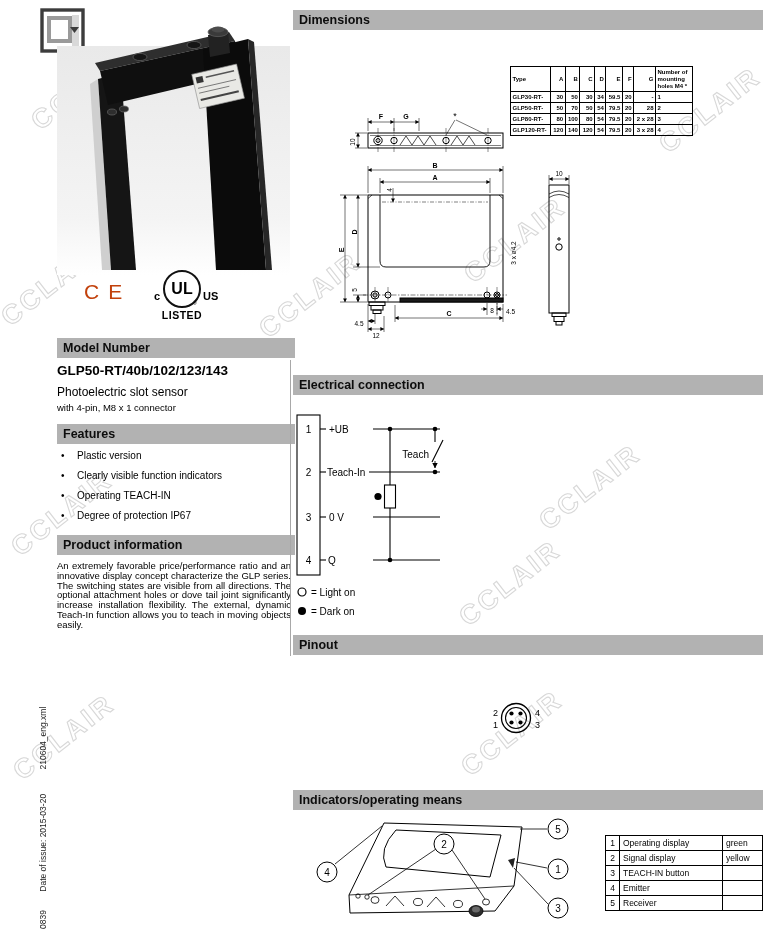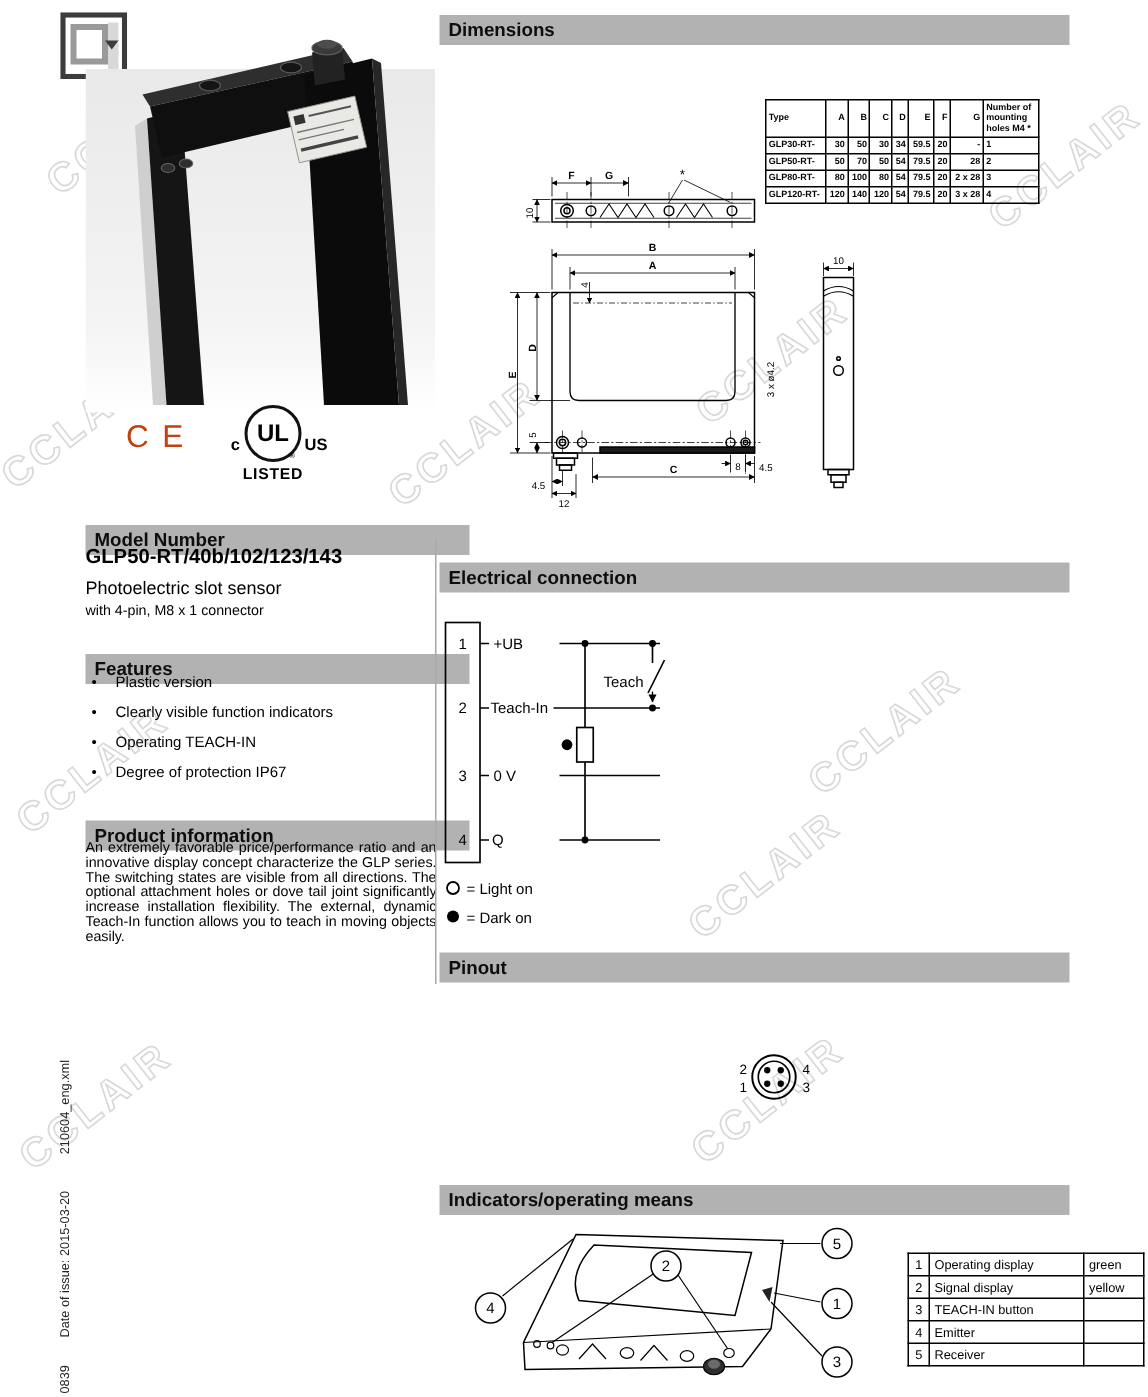--- a/index.html
+++ b/index.html
@@ -19,22 +19,22 @@
 
 
 .side-footer { position:absolute; left:38px; top:929px; transform:rotate(-90deg);
                transform-origin:0 0; font-size:8.5px; color:#222; white-space:nowrap; }
 .side-footer .seg1 { margin-right:16px; }
 .side-footer .seg2 { margin-right:22px; }
 
 
 .sec-header { position:absolute; background:#b2b2b2; color:#0d0d0d; font-weight:bold;
               font-size:12.5px; line-height:20px; height:20px; padding-left:6px; }
-.hdr-left  { left:57px; width:256px;margin-top:12px; }
-.hdr-right { left:293px; width:420px; }
+.hdr-left  { left:57px; width:238px; }
+.hdr-right { left:293px; width:470px; }
 
 
 .pictogram { position:absolute; left:40px; top:8px; }
 .photo { position:absolute; left:57px; top:20px; }
 .ce-mark { position:absolute; left:84px; top:280px; font-size:21px; letter-spacing:9px;
            color:#c2410c; font-weight:normal; }
 .ul-mark { position:absolute; left:146px; top:264px; }
 .model-number { position:absolute; left:57px; top:363px; font-size:13.5px; font-weight:bold; }
 .model-sub    { position:absolute; left:57px; top:385px; font-size:12px; }
 .model-conn   { position:absolute; left:57px; top:402px; font-size:9.5px; }

